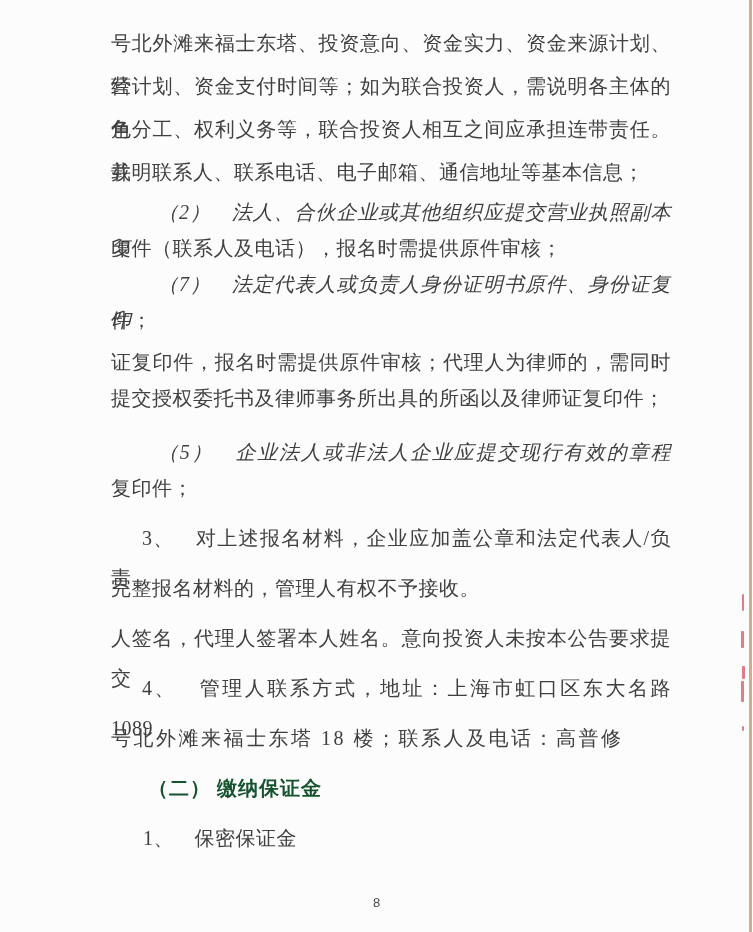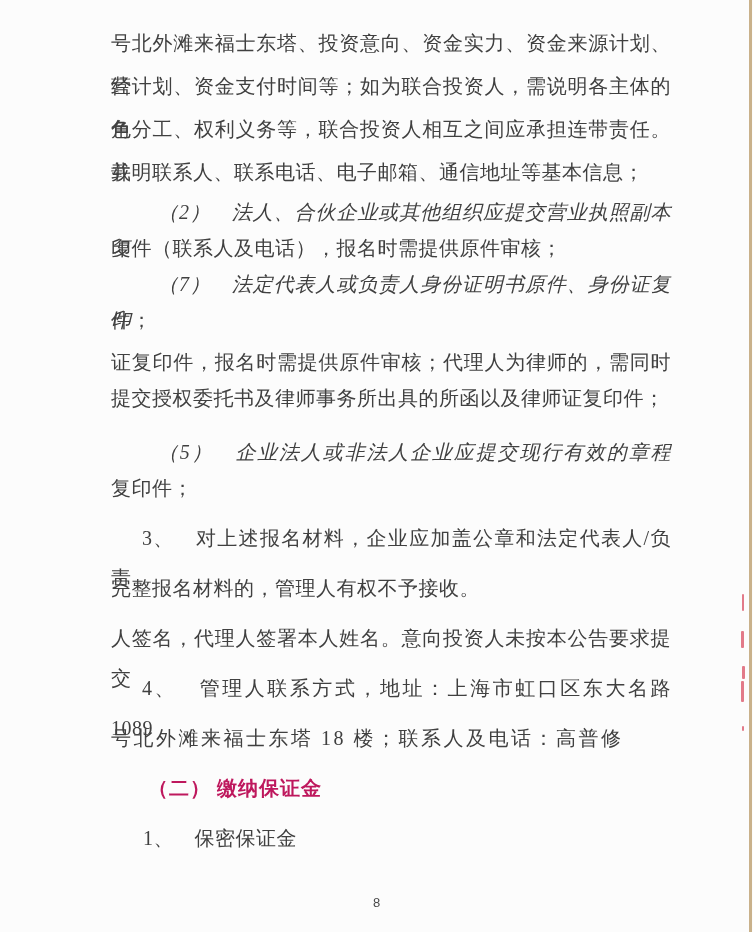--- a/index.html
+++ b/index.html
@@ -38,21 +38,21 @@
   .jfull{
     text-align:justify;
     text-align-last:justify;
     text-justify:inter-character;
     white-space:normal;
   }
   .t-item .first{text-indent:47px;font-style:italic;}
   .t-num  .first{text-indent:31px;}
   .t-heading .first{text-indent:37px;}
   .t-sub  .first{text-indent:32px;}
-  .t-heading .line{font-weight:bold;color:#be185d;letter-spacing:1px;}
+  .t-heading .line{font-weight:bold;color:#14532d;letter-spacing:1px;}
   .spread{letter-spacing:2.5px;}
   .mono{font-family:"Liberation Mono","DejaVu Sans Mono",monospace;font-size:18px;letter-spacing:0;}
   .page-number{
     position:absolute;
     top:895px;left:0;width:753px;
     text-align:center;
     font-size:13px;
     color:#4a4a4a;
     font-family:"Liberation Sans","DejaVu Sans",sans-serif;
   }

